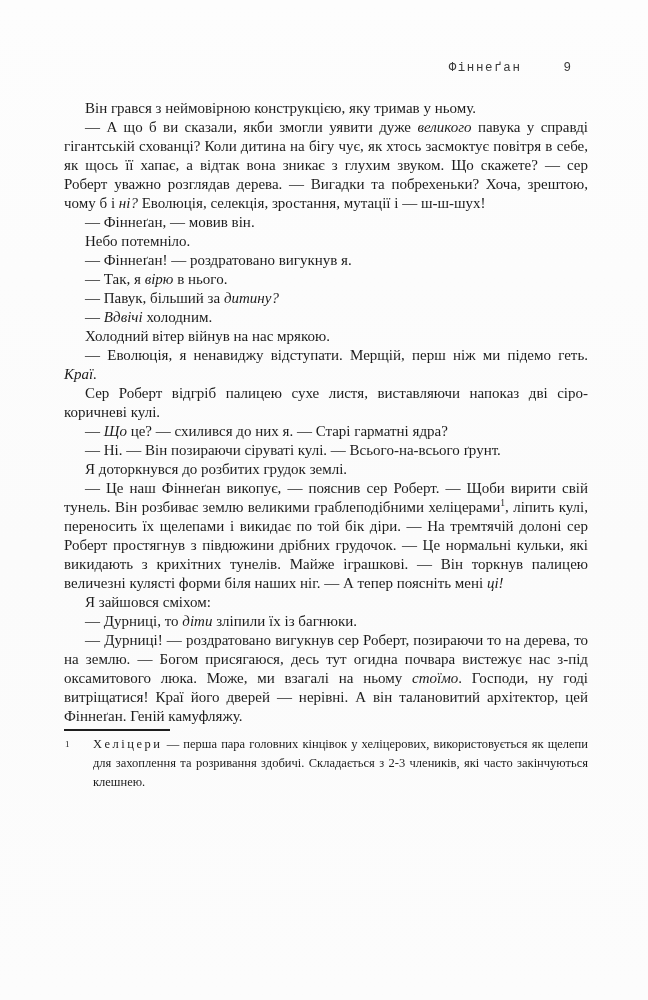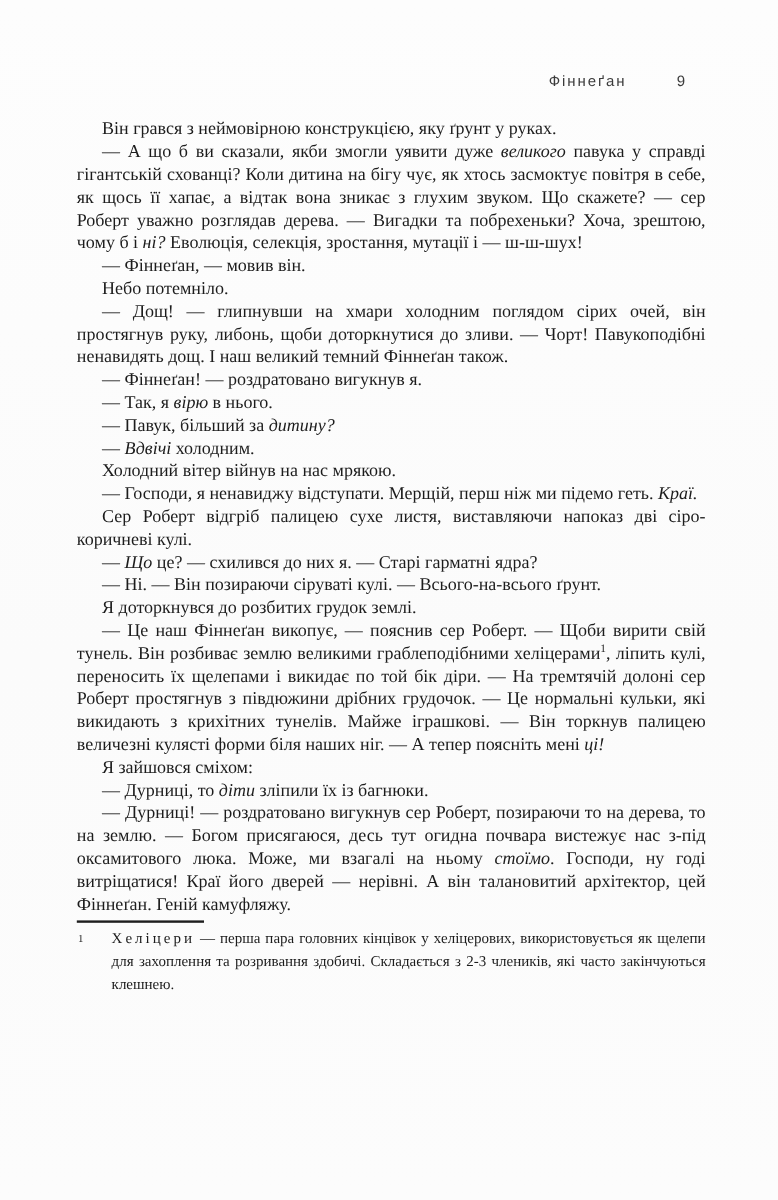--- a/index.html
+++ b/index.html
@@ -15,21 +15,21 @@
     position:absolute;
     left:0; top:0; width:648px; height:1000px;
     background:linear-gradient(180deg, #fdfdfd 0%, #fbfbfb 55%, #fcfcfc 100%);
   }
   .running-header {
     position:absolute;
     left:64px; top:61px; width:524px;
     display:flex;
     justify-content:flex-end;
     align-items:flex-start;
-    font-family:Liberation Sans, sans-serif;
+    font-family:Liberation Mono, monospace;
     font-size:12.5px;
     color:#3b3b3b;
   }
   .running-title { letter-spacing:1.6px; margin-right:42px; }
   .page-number  { letter-spacing:1px; margin-right:16px; }
   .text-block {
     position:absolute;
     left:64px; top:99px; width:524px;
     font-size:15px;
     line-height:19px;
@@ -68,31 +68,30 @@
 
 <div class="page">
 
   <div class="running-header">
     <span class="running-title">Фіннеґан</span>
     <span class="page-number">9</span>
   </div>
 
   <div class="text-block">
     <div>
-        <p class="para"><span>Він грався з неймовірною конструкцією, яку ґрунт у руках.</span></p>
+        <p class="para"><span>Він грався з неймовірною конструкцією, яку тримав у ньому.</span></p>
         <p class="para"><span>— А що б ви сказали, якби змогли уявити дуже </span><em>великого</em><span> павука у справді гігантській схованці? Коли дитина на бігу чує, як хтось засмоктує повітря в себе, як щось її хапає, а відтак вона зникає з глухим звуком. Що скажете? — сер Роберт уважно розглядав дерева. — Вигадки та побрехеньки? Хоча, зрештою, чому б і </span><em>ні?</em><span> Еволюція, селекція, зростання, мутації і — ш-ш-шух!</span></p>
         <p class="para"><span>— Фіннеґан, — мовив він.</span></p>
         <p class="para"><span>Небо потемніло.</span></p>
-        <p class="para"><span>— Дощ! — глипнувши на хмари холодним поглядом сірих очей, він простягнув руку, либонь, щоби доторкнутися до зливи. — Чорт! Павукоподібні ненавидять дощ. І наш великий темний Фіннеґан також.</span></p>
         <p class="para"><span>— Фіннеґан! — роздратовано вигукнув я.</span></p>
         <p class="para"><span>— Так, я </span><em>вірю</em><span> в нього.</span></p>
         <p class="para"><span>— Павук, більший за </span><em>дитину?</em></p>
         <p class="para"><span>— </span><em>Вдвічі</em><span> холодним.</span></p>
         <p class="para"><span>Холодний вітер війнув на нас мрякою.</span></p>
-        <p class="para"><span>— Господи, я ненавиджу відступати. Мерщій, перш ніж ми підемо геть. </span><em>Краї.</em></p>
+        <p class="para"><span>— Еволюція, я ненавиджу відступати. Мерщій, перш ніж ми підемо геть. </span><em>Краї.</em></p>
         <p class="para"><span>Сер Роберт відгріб палицею сухе листя, виставляючи напоказ дві сіро-коричневі кулі.</span></p>
         <p class="para"><span>— </span><em>Що</em><span> це? — схилився до них я. — Старі гарматні ядра?</span></p>
         <p class="para"><span>— Ні. — Він позираючи сіруваті кулі. — Всього-на-всього ґрунт.</span></p>
         <p class="para"><span>Я доторкнувся до розбитих грудок землі.</span></p>
         <p class="para"><span>— Це наш Фіннеґан викопує, — пояснив сер Роберт. — Щоби вирити свій тунель. Він розбиває землю великими граблеподібними хеліцерами</span><sup class="fn-ref">1</sup><span>, ліпить кулі, переносить їх щелепами і викидає по той бік діри. — На тремтячій долоні сер Роберт простягнув з півдюжини дрібних грудочок. — Це нормальні кульки, які викидають з крихітних тунелів. Майже іграшкові. — Він торкнув палицею величезні кулясті форми біля наших ніг. — А тепер поясніть мені </span><em>ці!</em></p>
         <p class="para"><span>Я зайшовся сміхом:</span></p>
         <p class="para"><span>— Дурниці, то </span><em>діти</em><span> зліпили їх із багнюки.</span></p>
         <p class="para"><span>— Дурниці! — роздратовано вигукнув сер Роберт, позираючи то на дерева, то на землю. — Богом присягаюся, десь тут огидна почвара вистежує нас з-під оксамитового люка. Може, ми взагалі на ньому </span><em>стоїмо</em><span>. Господи, ну годі витріщатися! Краї його дверей — нерівні. А він талановитий архітектор, цей Фіннеґан. Геній камуфляжу.</span></p>
       </div>
 

